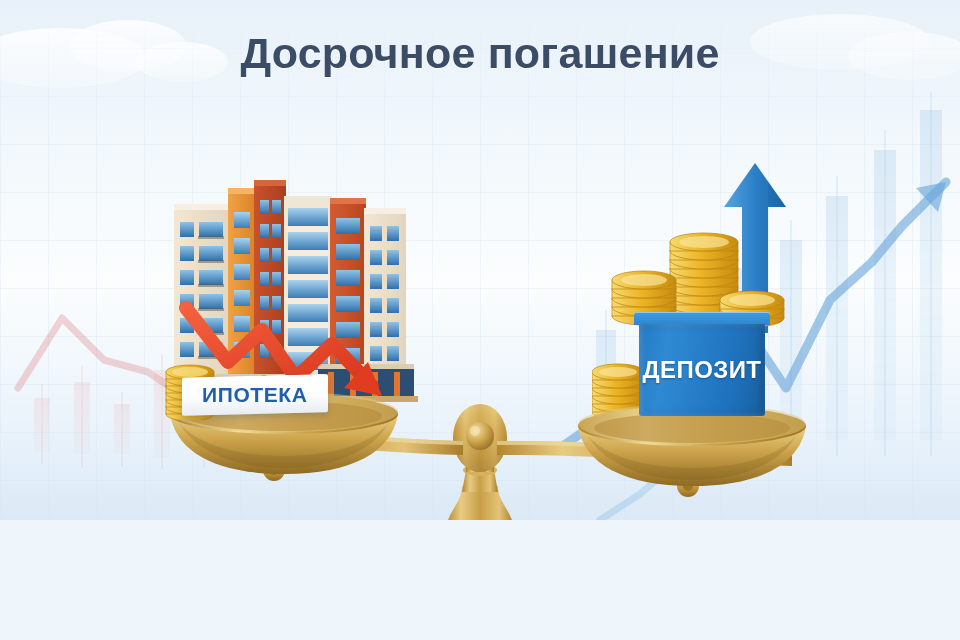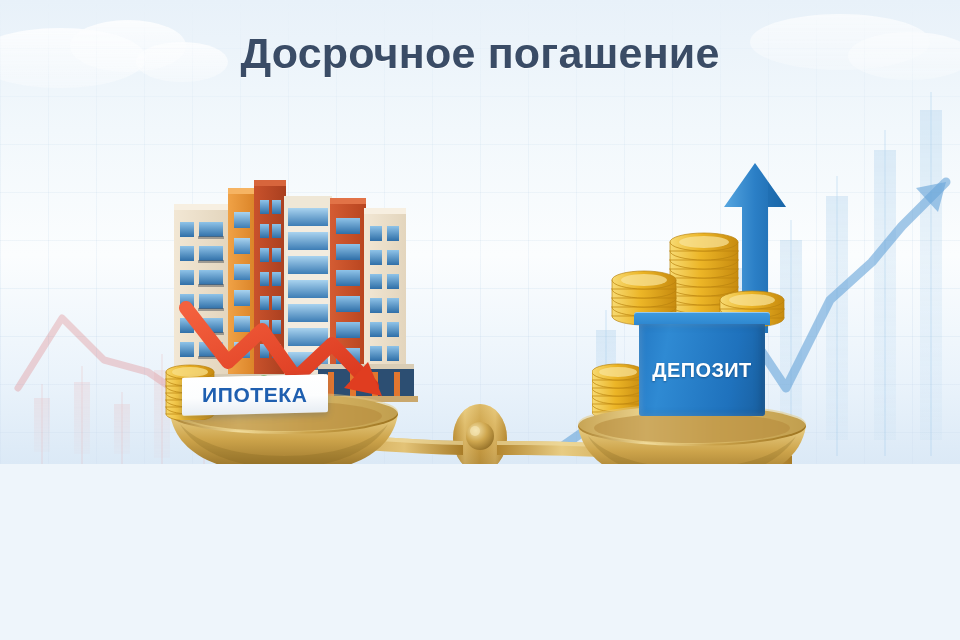--- a/index.html
+++ b/index.html
@@ -2,21 +2,21 @@
 <html><head>
 <meta charset="utf-8">
 <style>
   html,body{margin:0;padding:0;}
   body{
     width:960px;height:640px;overflow:hidden;
     font-family:"Liberation Sans","DejaVu Sans",sans-serif;
     background:#eef5fb;
   }
   #stage{
-    position:relative;width:960px;height:464px;overflow:hidden;
+    position:relative;width:960px;height:520px;overflow:hidden;
     background:
       linear-gradient(180deg,#e8f1f9 0%,#f2f8fc 28%,#fbfdfe 55%,#eaf3fb 82%,#dbe9f6 100%);
   }
   
   .grid{
     position:absolute;left:0;top:0;width:960px;height:640px;
     background-image:
       linear-gradient(to right,rgba(120,165,205,.13) 1px,transparent 1px),
       linear-gradient(to bottom,rgba(120,165,205,.13) 1px,transparent 1px);
     background-size:48px 48px;
@@ -63,21 +63,21 @@
     box-shadow:inset 0 1px 0 rgba(255,255,255,.45);
   }
   .dep-body{
     position:absolute;left:5px;top:12px;width:126px;height:92px;
     background:linear-gradient(100deg,#2479c4 0%,#2f8ad3 22%,#1f72bd 72%,#195f9f 100%);
     border-radius:0 0 3px 3px;
     box-shadow:inset 2px 0 6px rgba(255,255,255,.18), inset -3px 0 10px rgba(0,0,0,.18);
     display:flex;align-items:center;justify-content:center;
   }
   .dep-body span{
-    color:#ffffff;font-weight:bold;font-size:20px;letter-spacing:.4px;
+    color:#ffffff;font-weight:bold;font-size:24px;letter-spacing:.4px;
     text-shadow:0 1px 2px rgba(0,40,80,.45);
   }
   .shadow-ellipse{
     position:absolute;left:340px;top:560px;width:280px;height:34px;z-index:5;
     background:radial-gradient(ellipse at center,rgba(120,165,205,.34) 0%,rgba(120,165,205,.12) 55%,rgba(120,165,205,0) 72%);
   }
 </style>
 </head>
 <body>
 

